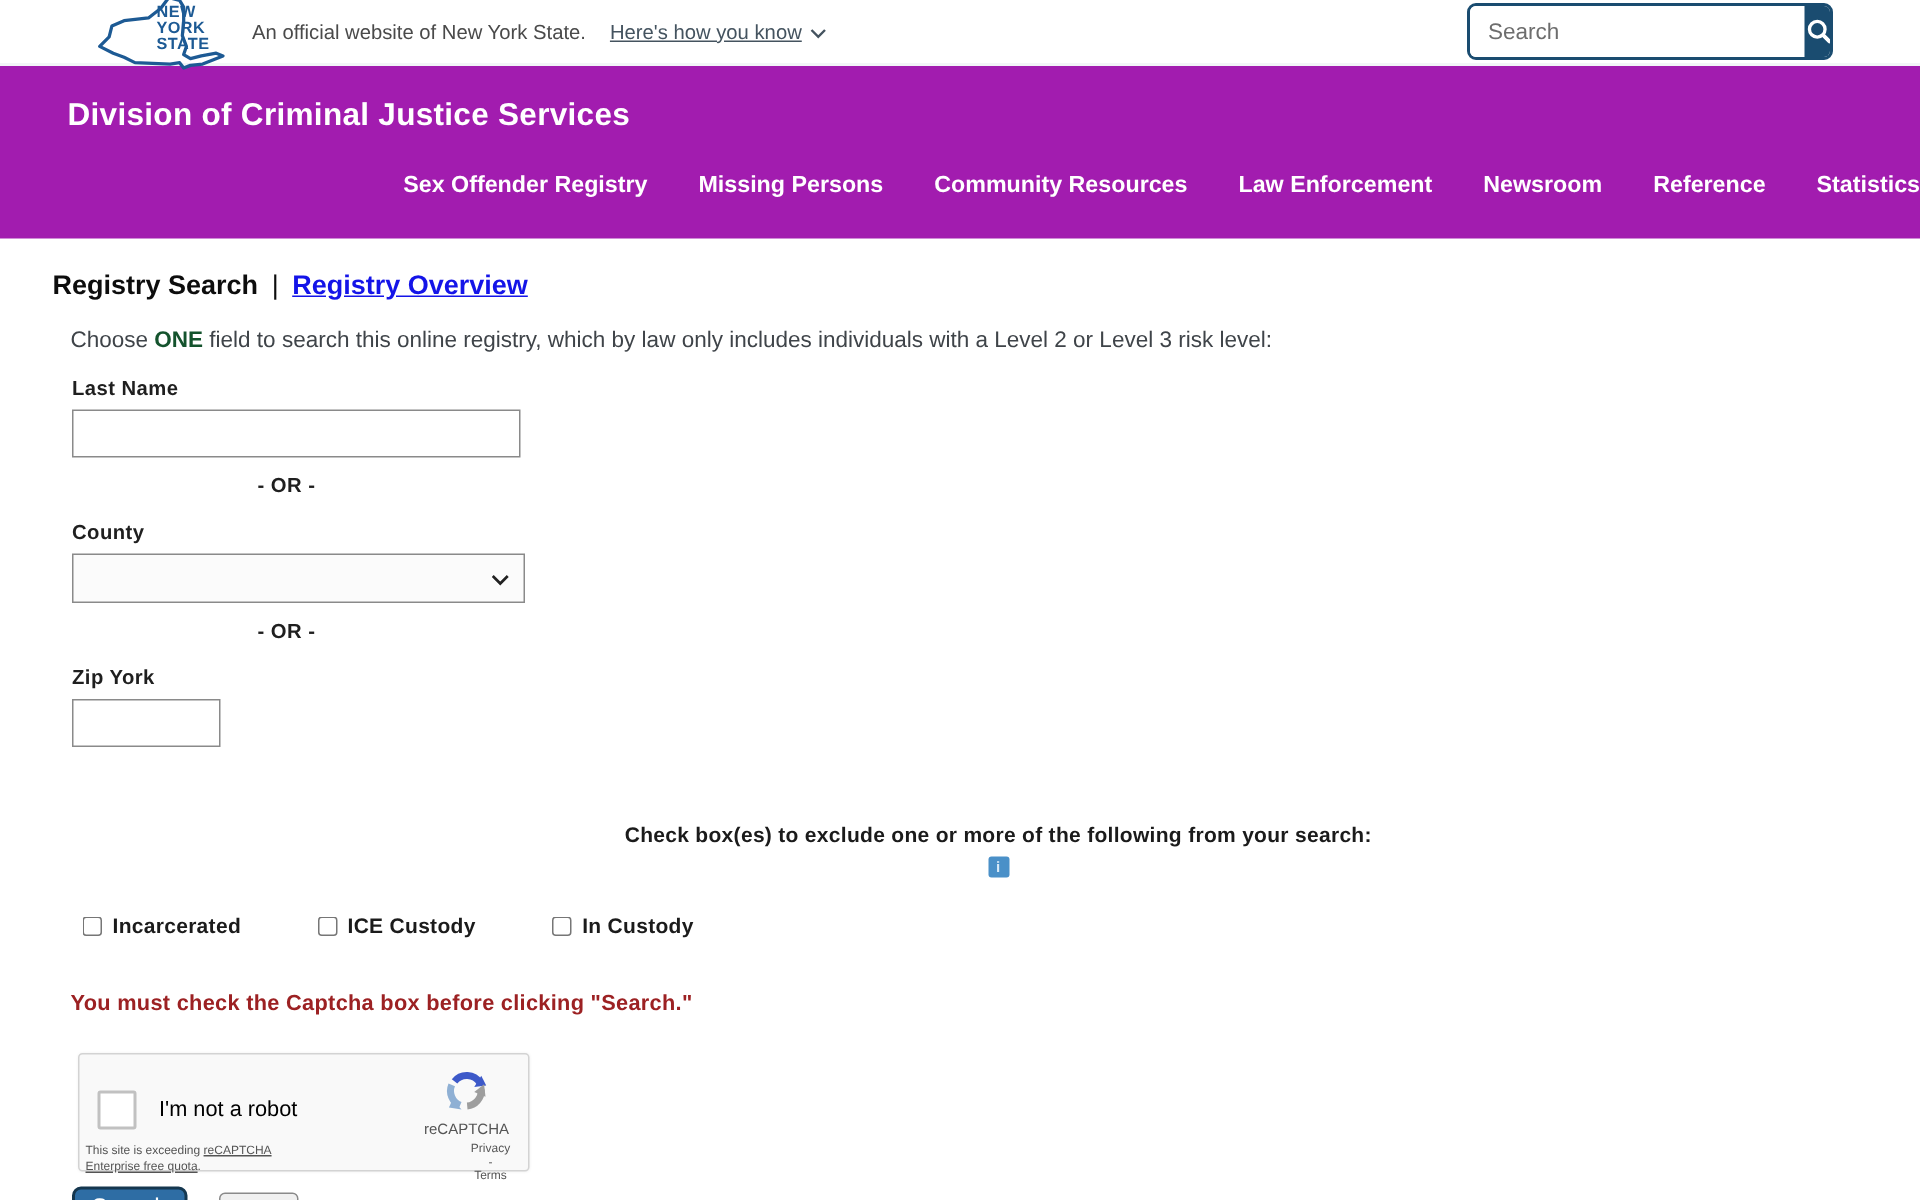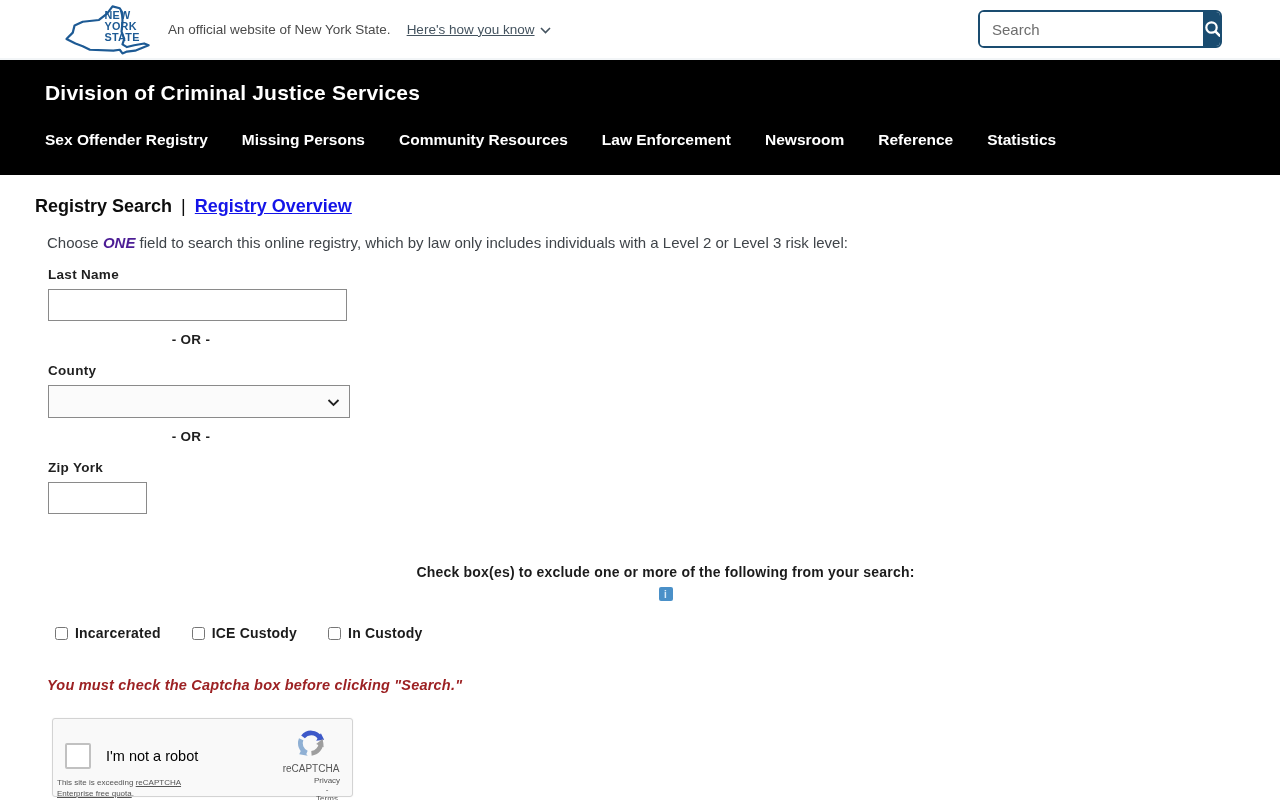--- a/index.html
+++ b/index.html
@@ -5,21 +5,21 @@
   * { box-sizing: border-box; margin: 0; padding: 0; }
   html, body { width: 1280px; height: 800px; overflow: hidden; }
   body {
     font-family: "Liberation Sans", "DejaVu Sans", sans-serif;
     background: #ffffff;
     color: #1b1b1b;
   }
 
   
   .topbar {
-    height: 60px;
+    height: 44px;
     display: flex;
     align-items: center;
     background: #fff;
     border-bottom: 2px solid #f2f5f7;
   }
   .logo { margin-left: 62px; width: 92px; height: 56px; flex: 0 0 auto; }
   .official-text { margin-left: 14px; font-size: 13.5px; color: #4a4a4a; }
   .hyk-link {
     margin-left: 16px; font-size: 13.5px; color: #44535f;
     text-decoration: underline; cursor: pointer;
@@ -39,49 +39,50 @@
   }
   .search-input::placeholder { color: #6d6d6d; }
   .search-btn {
     width: 44px; background: #1a4c70; border: none; cursor: pointer;
     display: flex; align-items: center; justify-content: center;
   }
 
   
   .site-header {
     height: 115px;
-    background: #000000;
+    background: #a21caf;
     color: #fff;
     padding-left: 45px;
   }
   .site-title {
     padding-top: 21px;
     font-size: 21px;
     font-weight: 700;
     letter-spacing: 0.2px;
   }
   .site-nav {
     margin-top: 26px;
     display: flex;
     gap: 34px;
+    justify-content: flex-end;
   }
   .site-nav a {
     color: #fff; text-decoration: none;
     font-size: 15.5px; font-weight: 700; cursor: pointer;
     white-space: nowrap;
   }
 
   
   .main { padding: 21px 0 0 35px; }
   .page-heading { font-size: 18px; font-weight: 700; color: #0d0d0d; }
   .page-heading .sep { font-weight: 400; padding: 0 4px; }
   .overview-link { color: #1414e8; text-decoration: underline; font-weight: 700; cursor: pointer; }
 
   .intro { margin: 17px 0 0 12px; font-size: 15px; color: #3f4449; }
-  .intro b { color: #4c1d95; font-style: italic; }
+  .intro b { color: #14532d; }
 
   .form { margin-left: 13px; }
   .field-label {
     display: block;
     font-size: 13.5px; font-weight: 700; color: #1f1f1f;
     letter-spacing: 0.3px;
     margin-top: 16px; margin-bottom: 7px;
   }
   .text-input {
     display: block;
@@ -119,36 +120,35 @@
   }
   .info-icon {
     width: 14px; height: 14px; border-radius: 2px;
     background: #4a90c8; color: #d8eaf8;
     font-size: 10px; font-weight: 700; font-style: normal;
     display: inline-flex; align-items: center; justify-content: center;
     cursor: pointer;
   }
   .checkbox-row {
     margin-top: 24px; margin-left: 7px;
-    display: flex; gap: 31px; align-items: center;
+    display: flex; gap: 51px; align-items: center;
   }
   .checkbox-item { display: flex; align-items: center; min-width: 98px; }
   .checkbox-item input {
     width: 13px; height: 13px; margin: 0; cursor: pointer;
   }
   .checkbox-item .cb-label {
     margin-left: 7px; font-size: 14px; font-weight: 700; color: #1b1b1b;
     letter-spacing: 0.2px;
   }
 
   .warning {
     margin-top: 36px; margin-left: -1px;
     color: #9c2123; font-weight: 700; font-size: 14.5px;
     letter-spacing: 0.2px;
-    font-style: italic;
   }
 
   
   .recaptcha {
     margin-top: 25px; margin-left: 4px;
     width: 301px; height: 79px;
     background: #f9f9f9;
     border: 1px solid #d3d3d3; border-radius: 3px;
     box-shadow: 0 0 2px rgba(0,0,0,0.06);
     position: relative;

